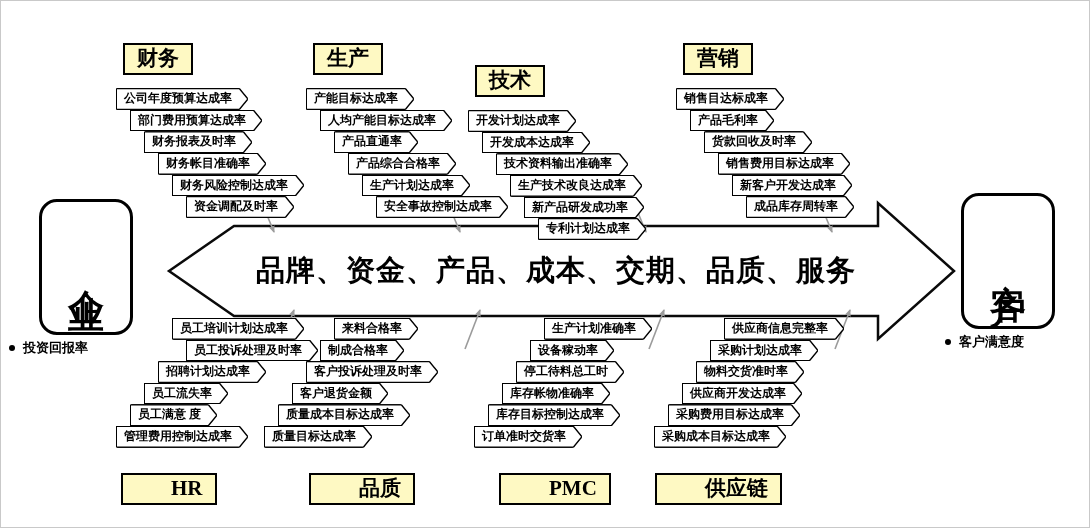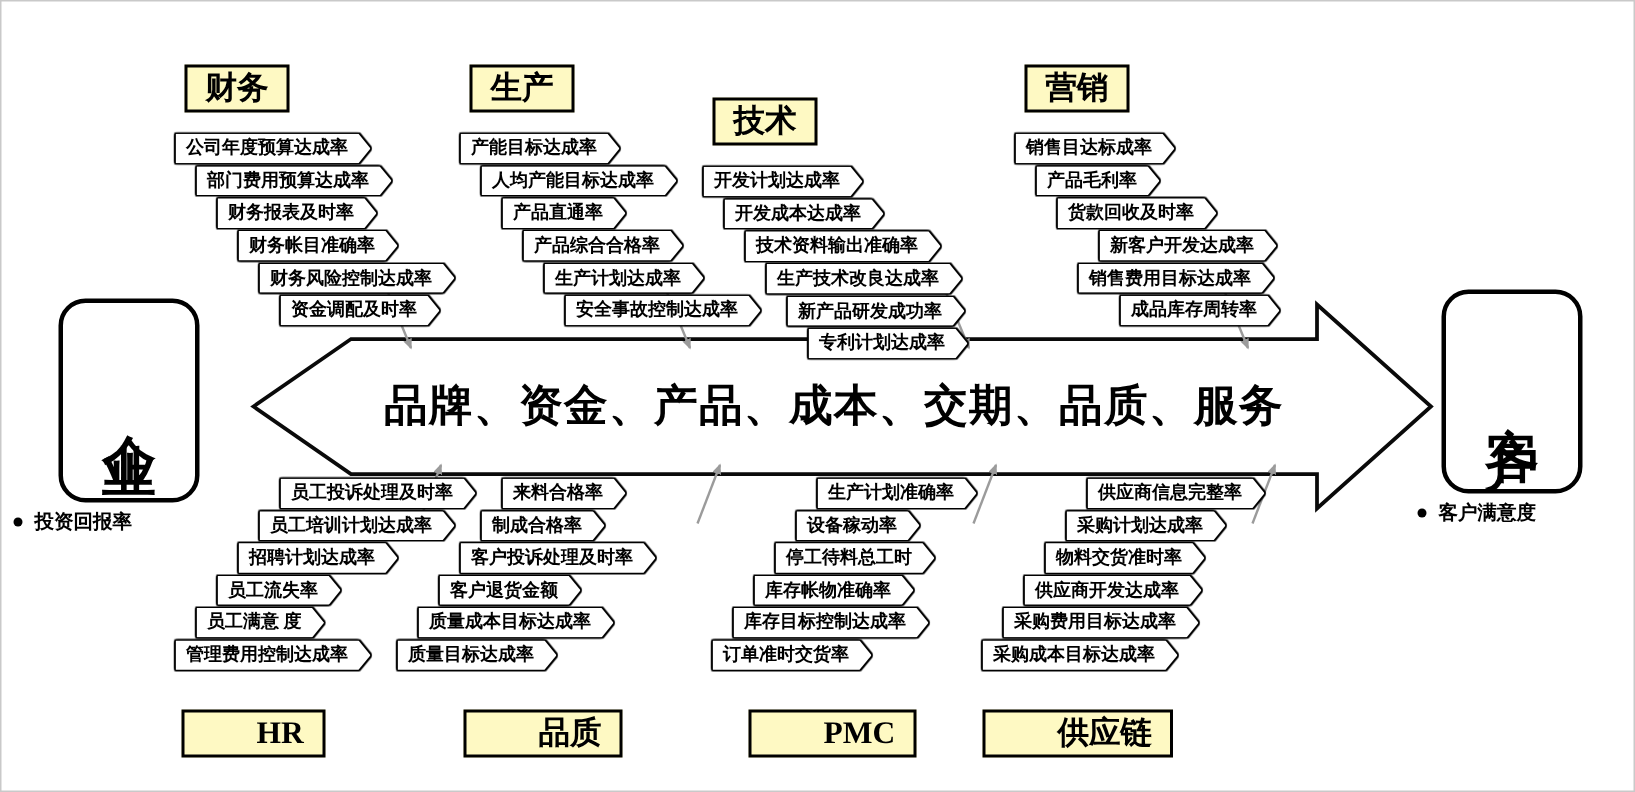--- a/index.html
+++ b/index.html
@@ -181,41 +181,41 @@
 
     <div class="tag" style="--i: 0;">
           <span class="tag-inner">销售目达标成率</span>
         </div>
         <div class="tag" style="--i: 1;">
           <span class="tag-inner">产品毛利率</span>
         </div>
         <div class="tag" style="--i: 2;">
           <span class="tag-inner">货款回收及时率</span>
         </div>
+        <div class="tag" style="--i: 3;">
+          <span class="tag-inner">销售费用目标达成率</span>
+        </div>
         <div class="tag" style="--i: 4;">
           <span class="tag-inner">新客户开发达成率</span>
         </div>
-        <div class="tag" style="--i: 3;">
-          <span class="tag-inner">销售费用目标达成率</span>
-        </div>
         <div class="tag" style="--i: 5;">
           <span class="tag-inner">成品库存周转率</span>
         </div>
       </div>
   </section>
 
   <section class="group bottom g-hr">
     <div class="items">
 
-    <div class="tag" style="--i: 0;">
+    <div class="tag" style="--i: 1;">
+          <span class="tag-inner">员工培训计划达成率</span>
+        </div>
+        <div class="tag" style="--i: 0;">
           <span class="tag-inner">员工投诉处理及时率</span>
         </div>
-        <div class="tag" style="--i: 1;">
-          <span class="tag-inner">员工培训计划达成率</span>
-        </div>
         <div class="tag" style="--i: 2;">
           <span class="tag-inner">招聘计划达成率</span>
         </div>
         <div class="tag" style="--i: 3;">
           <span class="tag-inner">员工流失率</span>
         </div>
         <div class="tag" style="--i: 4;">
           <span class="tag-inner">员工满意 度</span>
         </div>
         <div class="tag" style="--i: 5;">

